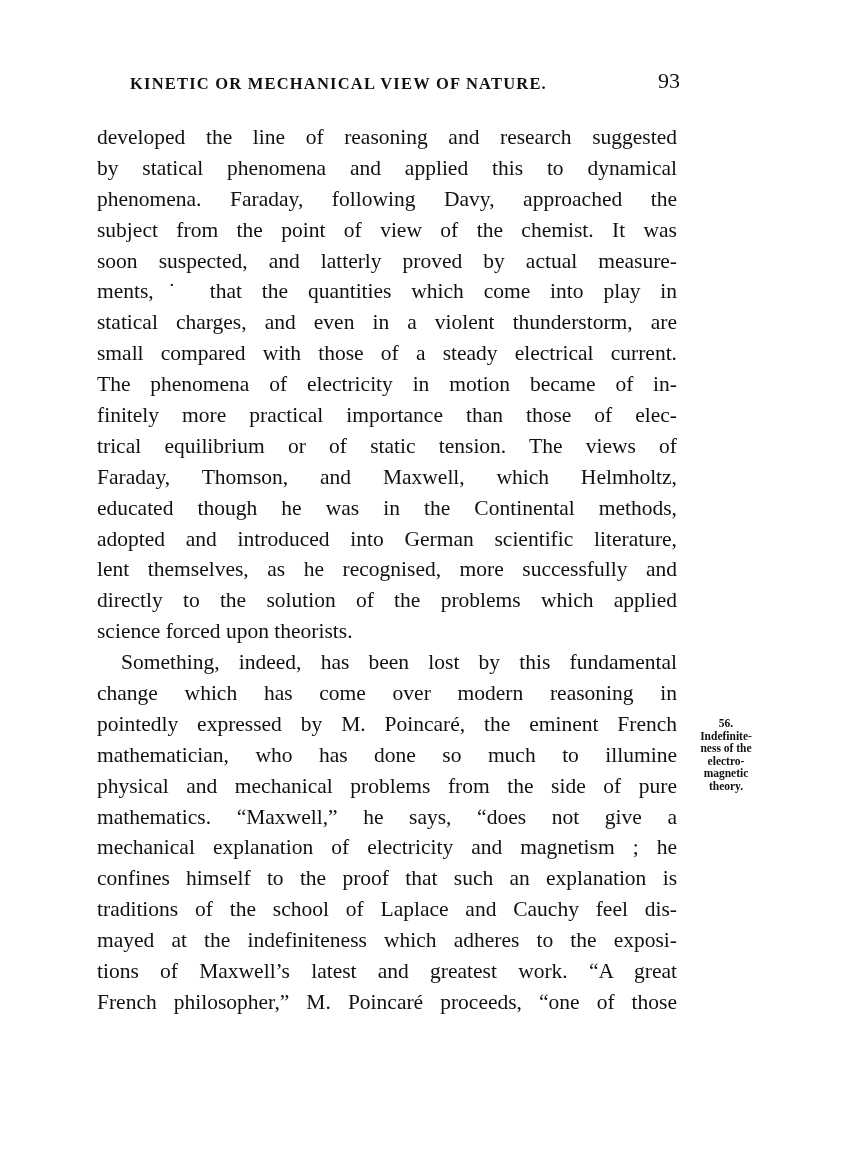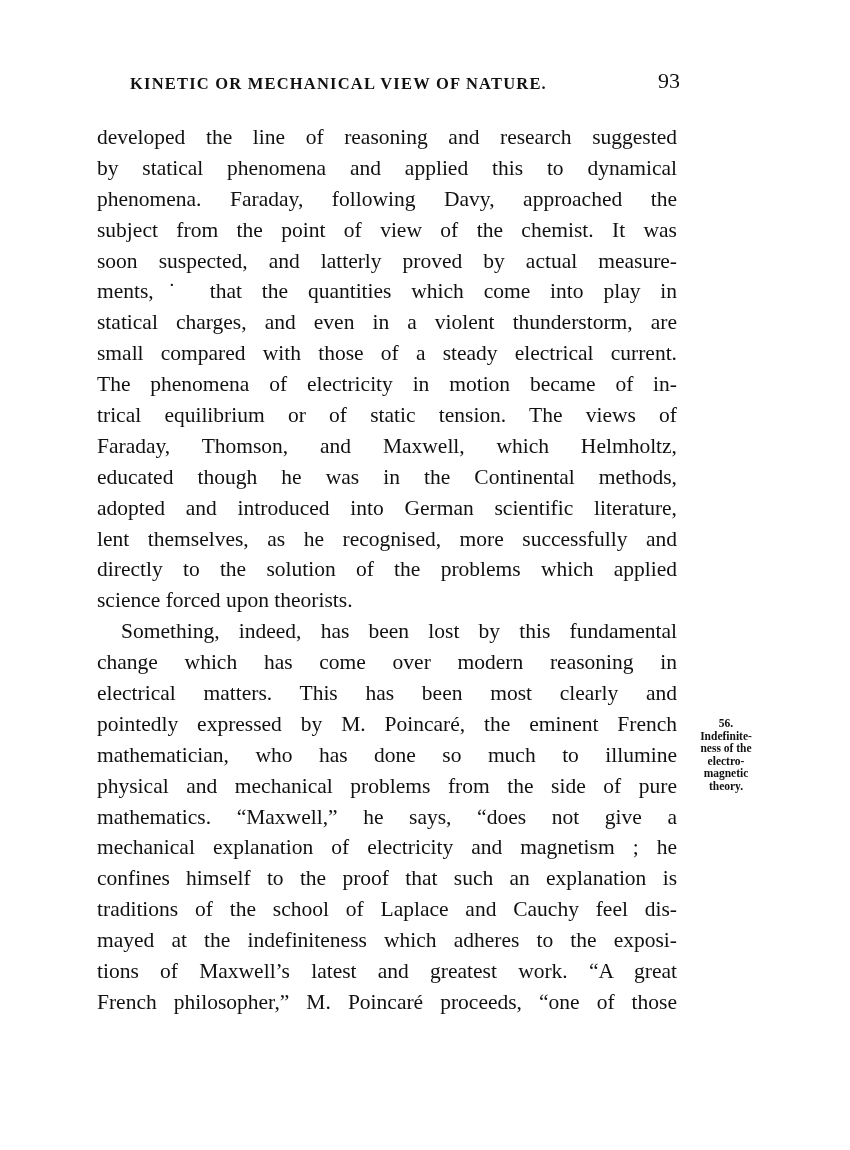--- a/index.html
+++ b/index.html
@@ -30,32 +30,32 @@
   <div>
     <span class="line">developed the line of reasoning and research suggested</span>
     <span class="line">by statical phenomena and applied this to dynamical</span>
     <span class="line">phenomena.  Faraday, following Davy, approached the</span>
     <span class="line">subject from the point of view of the chemist.  It was</span>
     <span class="line">soon suspected, and latterly proved by actual measure-</span>
     <span class="line">ments,˙ that the quantities which come into play in</span>
     <span class="line">statical charges, and even in a violent thunderstorm, are</span>
     <span class="line">small compared with those of a steady electrical current.</span>
     <span class="line">The phenomena of electricity in motion became of in-</span>
+    <span class="line">finitely more practical importance than those of elec-</span>
     <span class="line">trical equilibrium or of static tension.  The views of</span>
     <span class="line">Faraday, Thomson, and Maxwell, which Helmholtz,</span>
     <span class="line">educated though he was in the Continental methods,</span>
     <span class="line">adopted and introduced into German scientific literature,</span>
     <span class="line">lent themselves, as he recognised, more successfully and</span>
     <span class="line">directly to the solution of the problems which applied</span>
     <span class="line last">science forced upon theorists.</span>
   </div>
   <div>
     <span class="line indent">Something, indeed, has been lost by this fundamental</span>
     <span class="line">change which has come over modern reasoning in</span>
-    <span class="line">electrical matters.  This has been most clearly and</span>
     <span class="line">pointedly expressed by M. Poincaré, the eminent French</span>
     <span class="line">mathematician, who has done so much to illumine</span>
     <span class="line">physical and mechanical problems from the side of pure</span>
     <span class="line">mathematics.  “Maxwell,” he says, “does not give a</span>
     <span class="line">mechanical explanation of electricity and magnetism ; he</span>
     <span class="line">confines himself to the proof that such an explanation is</span>
     <span class="line">traditions of the school of Laplace and Cauchy feel dis-</span>
     <span class="line">mayed at the indefiniteness which adheres to the exposi-</span>
     <span class="line">tions of Maxwell’s latest and greatest work.  “A great</span>
     <span class="line">French philosopher,” M. Poincaré proceeds, “one of those</span>

